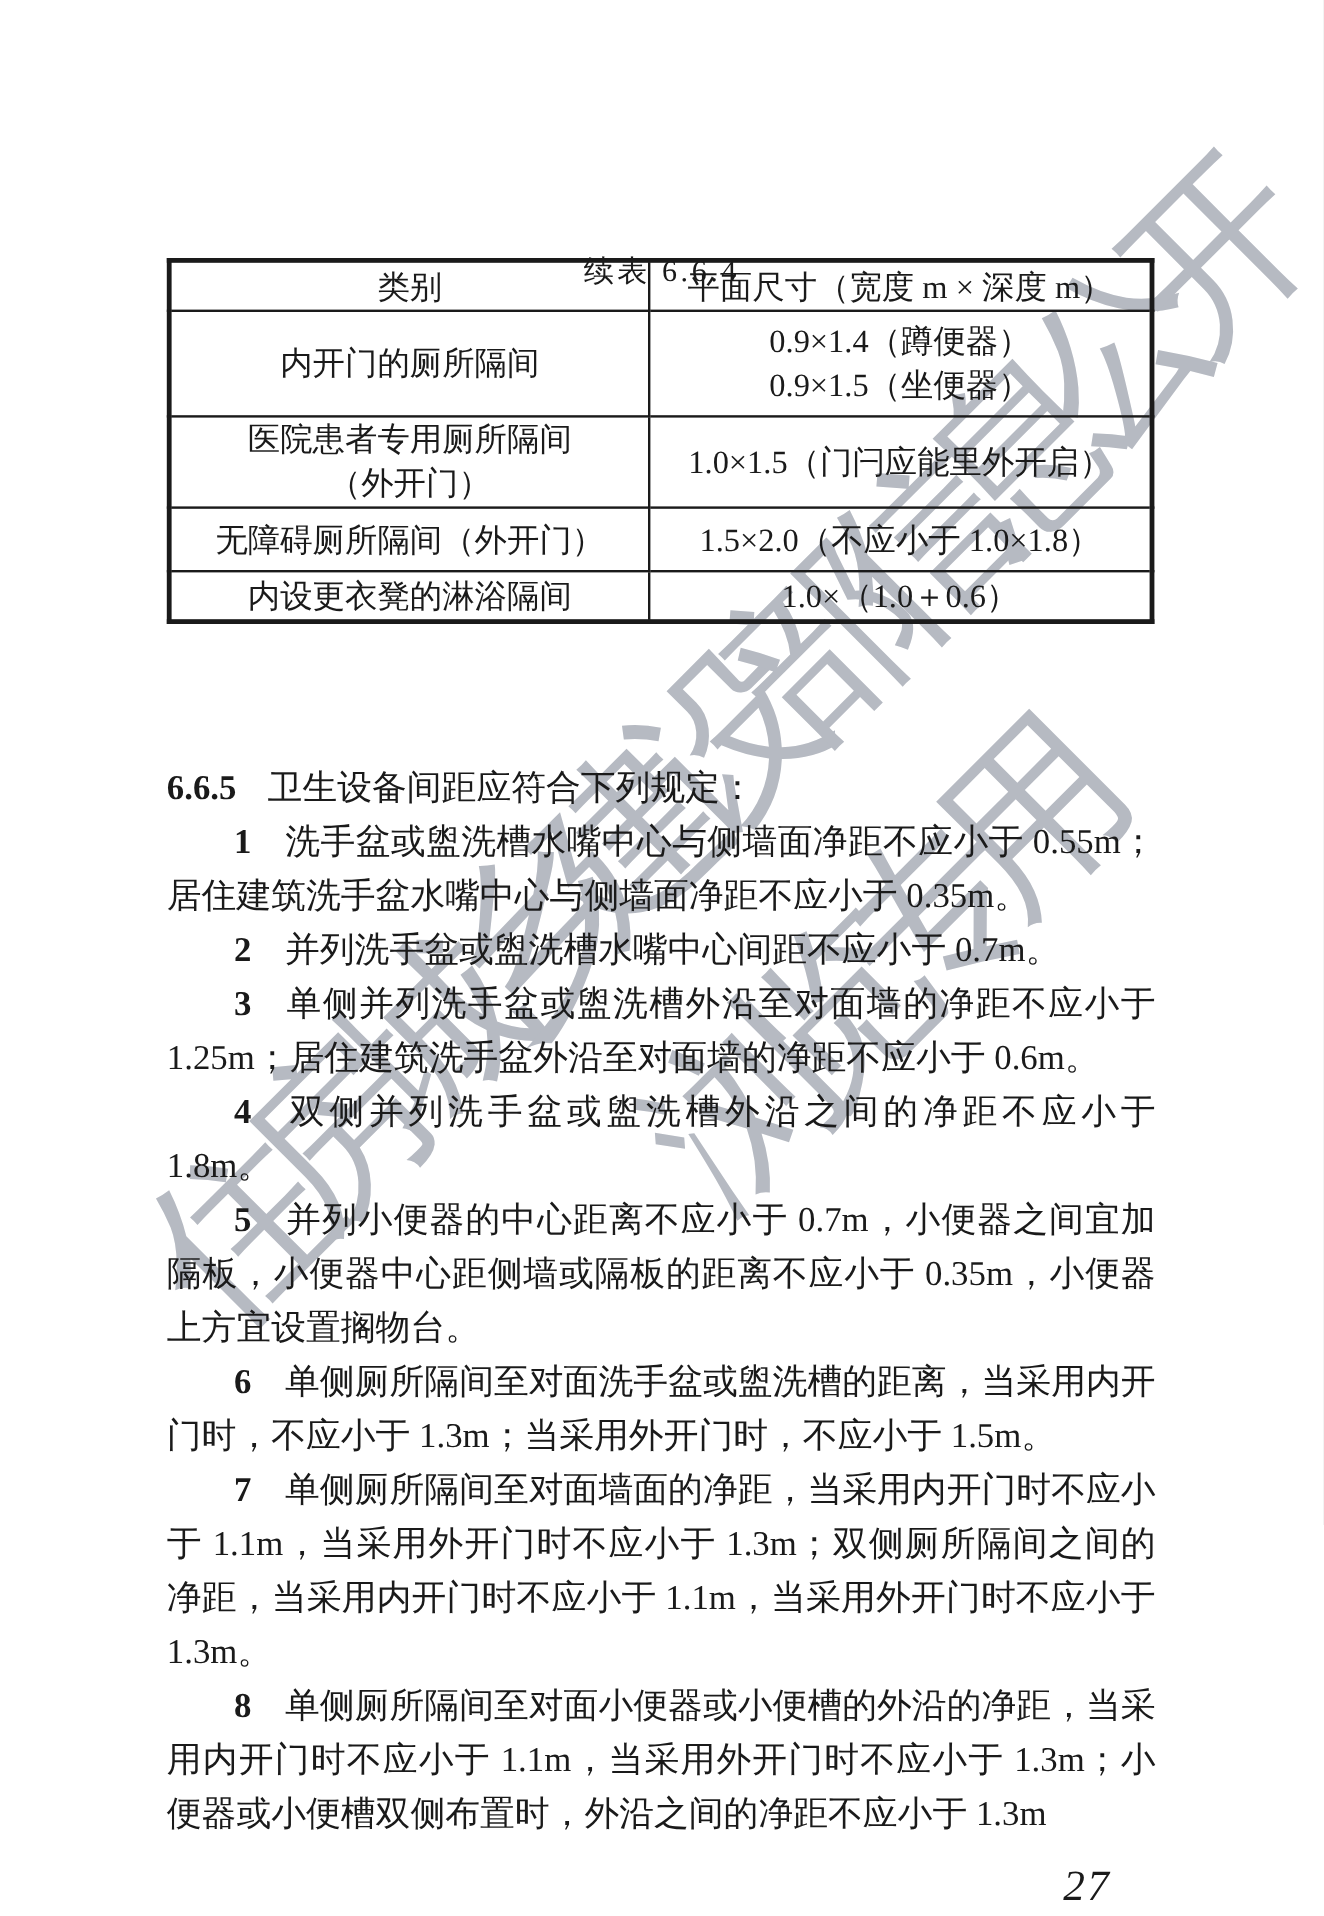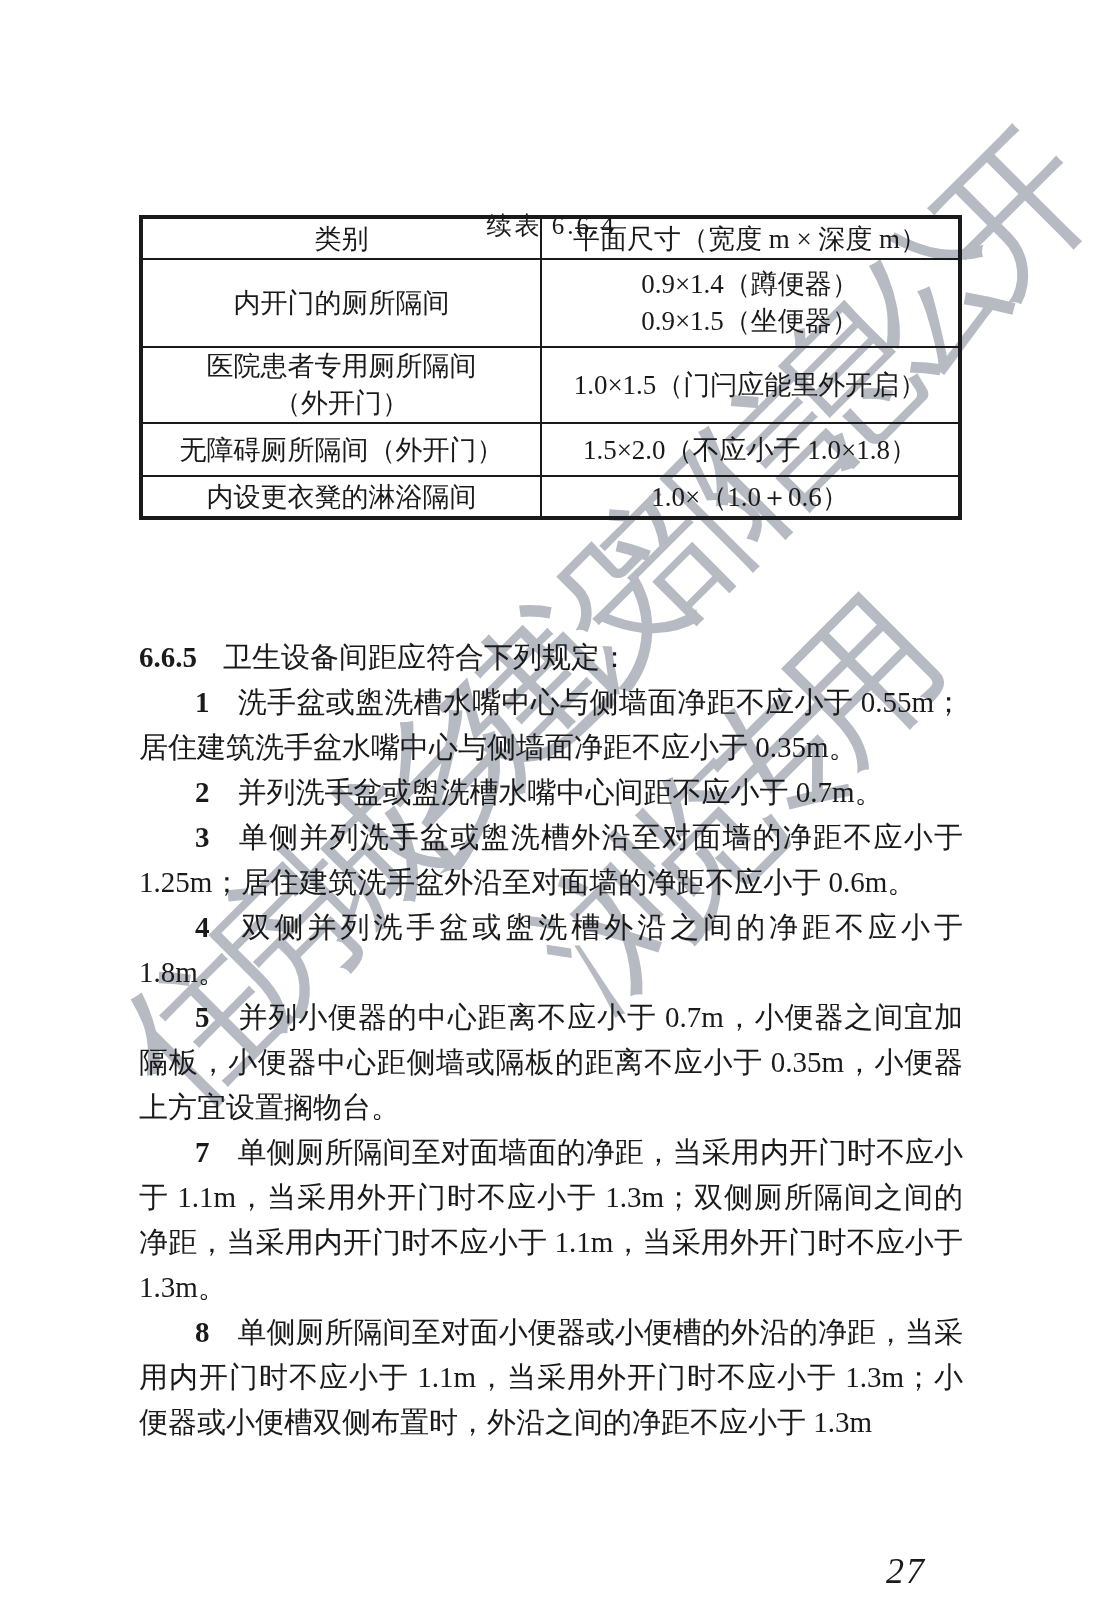--- a/index.html
+++ b/index.html
@@ -137,20 +137,21 @@
       </table>
 
     <div class="bodytext">
       <p class="head"><span class="secnum">6.6.5</span><span>卫生设备间距应符合下列规定：</span></p>
 
       <p class="item"><span class="itemnum">1</span><span>洗手盆或盥洗槽水嘴中心与侧墙面净距不应小于 0.55m；居住建筑洗手盆水嘴中心与侧墙面净距不应小于 0.35m。</span></p>
       <p class="item"><span class="itemnum">2</span><span>并列洗手盆或盥洗槽水嘴中心间距不应小于 0.7m。</span></p>
       <p class="item"><span class="itemnum">3</span><span>单侧并列洗手盆或盥洗槽外沿至对面墙的净距不应小于 1.25m；居住建筑洗手盆外沿至对面墙的净距不应小于 0.6m。</span></p>
       <p class="item"><span class="itemnum">4</span><span>双侧并列洗手盆或盥洗槽外沿之间的净距不应小于 1.8m。</span></p>
       <p class="item"><span class="itemnum">5</span><span>并列小便器的中心距离不应小于 0.7m，小便器之间宜加隔板，小便器中心距侧墙或隔板的距离不应小于 0.35m，小便器上方宜设置搁物台。</span></p>
+      <p class="item"><span class="itemnum">6</span><span>单侧厕所隔间至对面洗手盆或盥洗槽的距离，当采用内开门时，不应小于 1.3m；当采用外开门时，不应小于 1.5m。</span></p>
       <p class="item"><span class="itemnum">7</span><span>单侧厕所隔间至对面墙面的净距，当采用内开门时不应小于 1.1m，当采用外开门时不应小于 1.3m；双侧厕所隔间之间的净距，当采用内开门时不应小于 1.1m，当采用外开门时不应小于 1.3m。</span></p>
       <p class="item"><span class="itemnum">8</span><span>单侧厕所隔间至对面小便器或小便槽的外沿的净距，当采用内开门时不应小于 1.1m，当采用外开门时不应小于 1.3m；小便器或小便槽双侧布置时，外沿之间的净距不应小于 1.3m</span></p>
     </div>
 
     <div class="pageno">27</div>
 
   </div>
 </div>
 
 </body></html>

